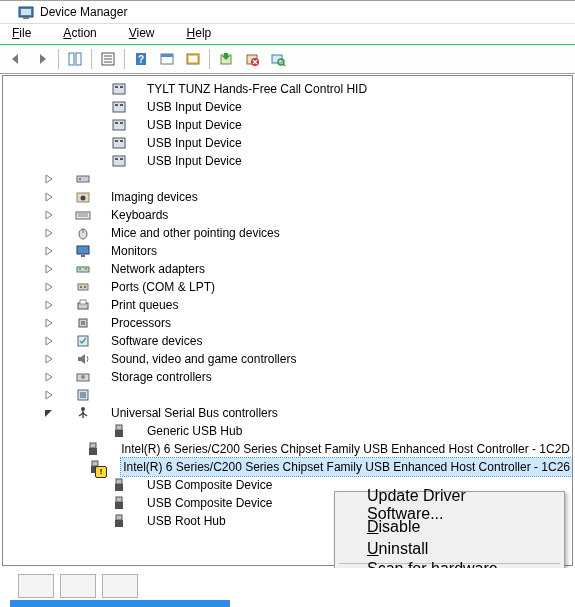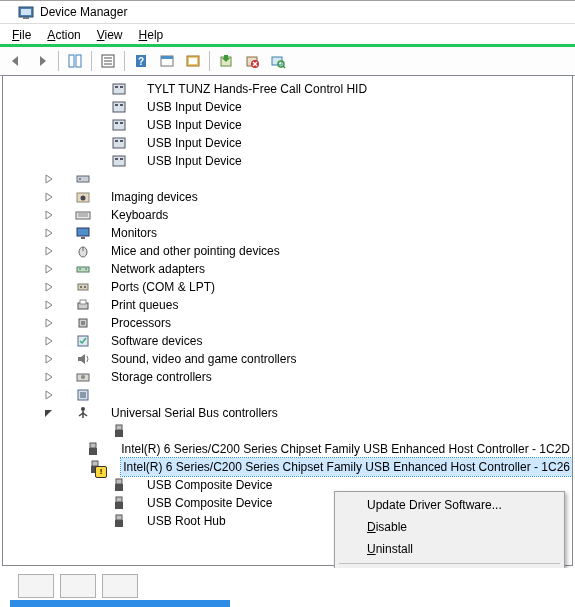--- a/index.html
+++ b/index.html
@@ -1,35 +1,35 @@
 <!DOCTYPE html>
 <html><head>
 <meta charset="utf-8">
 <style>
   html,body{margin:0;padding:0;font-family:"Segoe UI",Tahoma,sans-serif;font-size:12px;color:#000;background:#fff;overflow:hidden}
   .window{width:575px;height:607px;position:relative;background:#fff;border-top:1px solid #a0a0a0}
   .title-bar{height:22px;background:#fff;display:flex;align-items:center;padding:0 18px;gap:6px;border-bottom:1px solid #dcdcdc}
   .title-bar .title{font-size:12px}
-  .menu-bar{height:20px;display:flex;align-items:flex-end;padding:0 4px;gap:0;border-bottom:3px solid #22c55e}
+  .menu-bar{height:20px;display:flex;align-items:flex-start;padding:0 4px;gap:16px;border-bottom:1px solid #22c55e}
   .menu-item{padding:2px 8px}
   .toolbar{height:28px;display:flex;align-items:center;padding:0 4px;gap:2px;border-bottom:1px solid #a0a0a0;background:#fdfdfd}
   .tool-btn{width:22px;height:22px;display:flex;align-items:center;justify-content:center;border:1px solid transparent;border-radius:2px}
   .tool-sep{width:1px;height:20px;background:#c0c0c0;margin:0 2px}
   .tree-pane{position:absolute;left:2px;right:2px;top:74px;bottom:42px;border:1px solid #828790;background:#fff;overflow:auto}
   .tree{padding:4px 0 4px 4px;line-height:18px;white-space:nowrap}
   .row{display:flex;align-items:center;height:18px;gap:18px}
   .tw{display:inline-flex;width:12px;height:12px;align-items:center;justify-content:center;margin-right:2px}
   .ic{width:16px;height:16px;display:inline-flex;align-items:center;justify-content:center;flex:0 0 16px}
   .lbl{padding:0 2px}
   .selected .lbl{background:#cde8ff;outline:1px dotted #3399ff}
   .warn-ov{position:absolute;width:10px;height:10px;background:#ffd83e;border:1px solid #333;border-radius:2px;font-size:8px;line-height:9px;text-align:center;font-weight:bold;left:8px;top:7px}
   .ind{display:inline-block;height:1px}
   
   .ctx{position:absolute;left:334px;top:490px;width:225px;background:#f0f0f0;border:1px solid #a0a0a0;box-shadow:2px 2px 4px rgba(0,0,0,.3);padding:2px}
-  .ctx-item{height:22px;display:flex;align-items:center;padding:0 20px 0 30px;font-size:12px}
+  .ctx-item{height:22px;display:flex;align-items:center;padding:0 20px 0 30px;font-size:16px}
   .ctx-sep{height:1px;background:#c0c0c0;margin:3px 2px}
   .ctx-item.bold{font-weight:bold}
   .u{text-decoration:underline}
   .bottom{position:absolute;left:0;right:0;bottom:0;height:40px;background:#fff}
   .bottom-strip{position:absolute;left:10px;bottom:0;width:220px;height:8px;background:#2e8be6}
   .thumb{position:absolute;bottom:10px;height:22px;width:34px;border:1px solid #b0b0b0;background:#f4f4f4}
   svg{display:block}
 </style>
 </head>
 <body>
@@ -233,40 +233,40 @@
         </div>
         <div class="row">
           <span class="ind" style="width: 18px;"></span>
           <span class="tw">
             <svg width="10" height="10">
               <path d="M2 1 L8 5 L2 9 Z" fill="none" stroke="#808080"></path>
             </svg>
           </span>
           <span class="ic" style="position: relative;">
             <svg width="16" height="16">
+              <ellipse cx="8" cy="9" rx="4" ry="5" fill="#e0e0e0" stroke="#666"></ellipse>
+              <line x1="8" y1="4" x2="8" y2="8" stroke="#666"></line>
+            </svg>
+          </span>
+          <span class="lbl">Mice and other pointing devices</span>
+        </div>
+        <div class="row">
+          <span class="ind" style="width: 18px;"></span>
+          <span class="tw">
+            <svg width="10" height="10">
+              <path d="M2 1 L8 5 L2 9 Z" fill="none" stroke="#808080"></path>
+            </svg>
+          </span>
+          <span class="ic" style="position: relative;">
+            <svg width="16" height="16">
               <rect x="2" y="3" width="12" height="8" fill="#4f8fc8" stroke="#336"></rect>
               <rect x="6" y="12" width="4" height="2" fill="#666"></rect>
             </svg>
           </span>
           <span class="lbl">Monitors</span>
-        </div>
-        <div class="row">
-          <span class="ind" style="width: 18px;"></span>
-          <span class="tw">
-            <svg width="10" height="10">
-              <path d="M2 1 L8 5 L2 9 Z" fill="none" stroke="#808080"></path>
-            </svg>
-          </span>
-          <span class="ic" style="position: relative;">
-            <svg width="16" height="16">
-              <ellipse cx="8" cy="9" rx="4" ry="5" fill="#e0e0e0" stroke="#666"></ellipse>
-              <line x1="8" y1="4" x2="8" y2="8" stroke="#666"></line>
-            </svg>
-          </span>
-          <span class="lbl">Mice and other pointing devices</span>
         </div>
         <div class="row">
           <span class="ind" style="width: 18px;"></span>
           <span class="tw">
             <svg width="10" height="10">
               <path d="M2 1 L8 5 L2 9 Z" fill="none" stroke="#808080"></path>
             </svg>
           </span>
           <span class="ic" style="position: relative;">
             <svg width="16" height="16">
@@ -401,20 +401,21 @@
         </div>
         <div class="row">
           <span class="ind" style="width: 54px;"></span>
           <span class="tw"></span>
           <span class="ic" style="position: relative;">
             <svg width="16" height="16">
               <rect x="5" y="2" width="6" height="5" fill="#c0c0c0" stroke="#555"></rect>
               <rect x="4" y="7" width="8" height="7" fill="#505050"></rect>
             </svg>
           </span>
+          <span class="lbl">Generic USB Hub</span>
         </div>
         <div class="row">
           <span class="ind" style="width: 54px;"></span>
           <span class="tw"></span>
           <span class="ic" style="position: relative;">
             <svg width="16" height="16">
               <rect x="5" y="2" width="6" height="5" fill="#c0c0c0" stroke="#555"></rect>
               <rect x="4" y="7" width="8" height="7" fill="#505050"></rect>
             </svg>
           </span>

